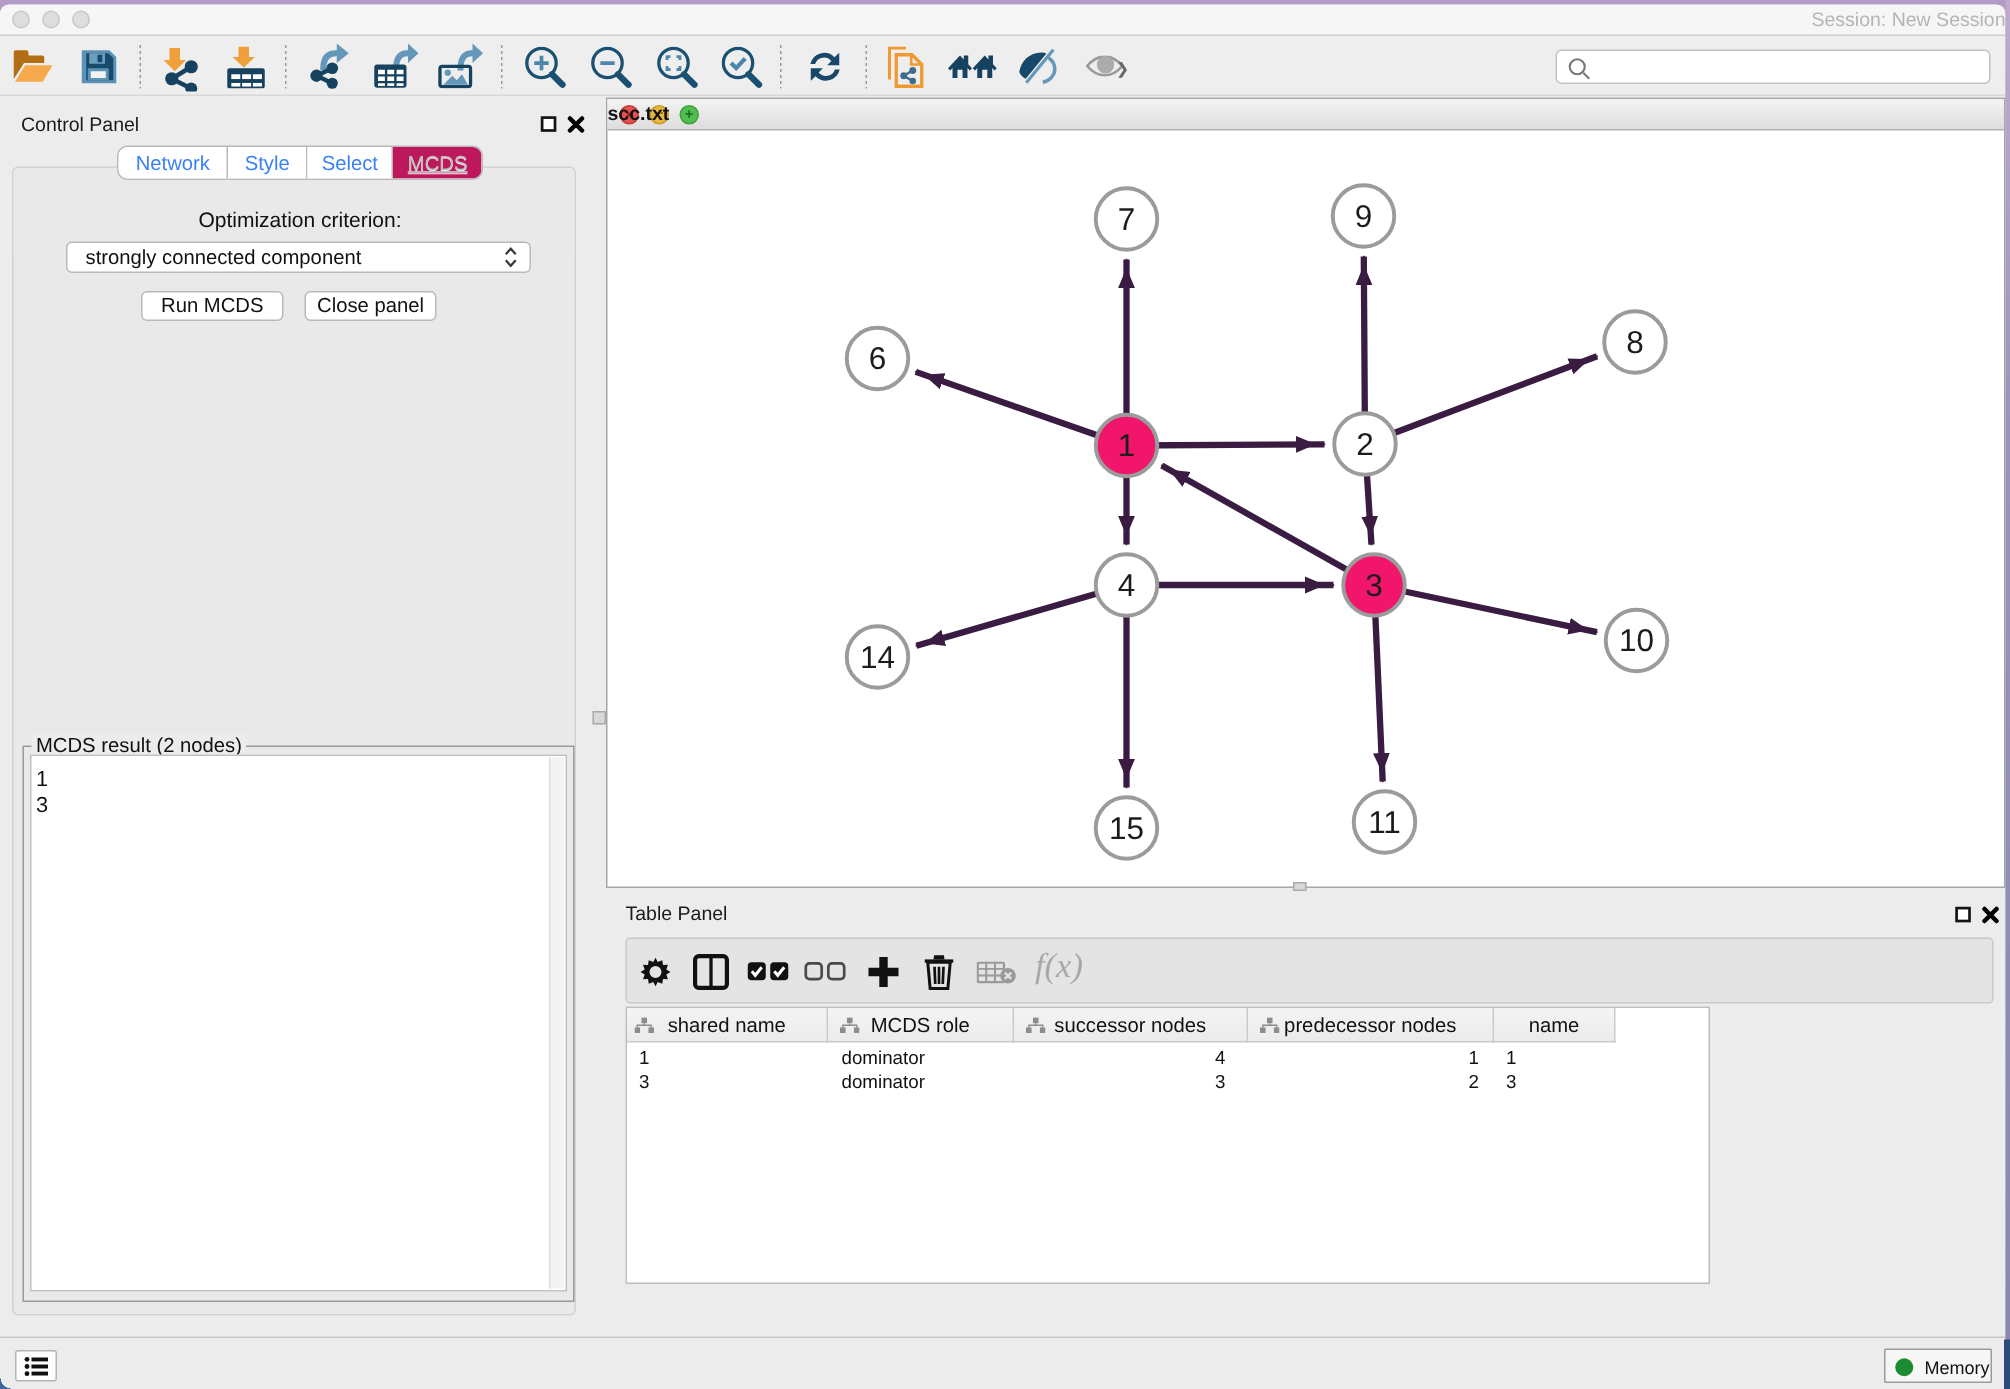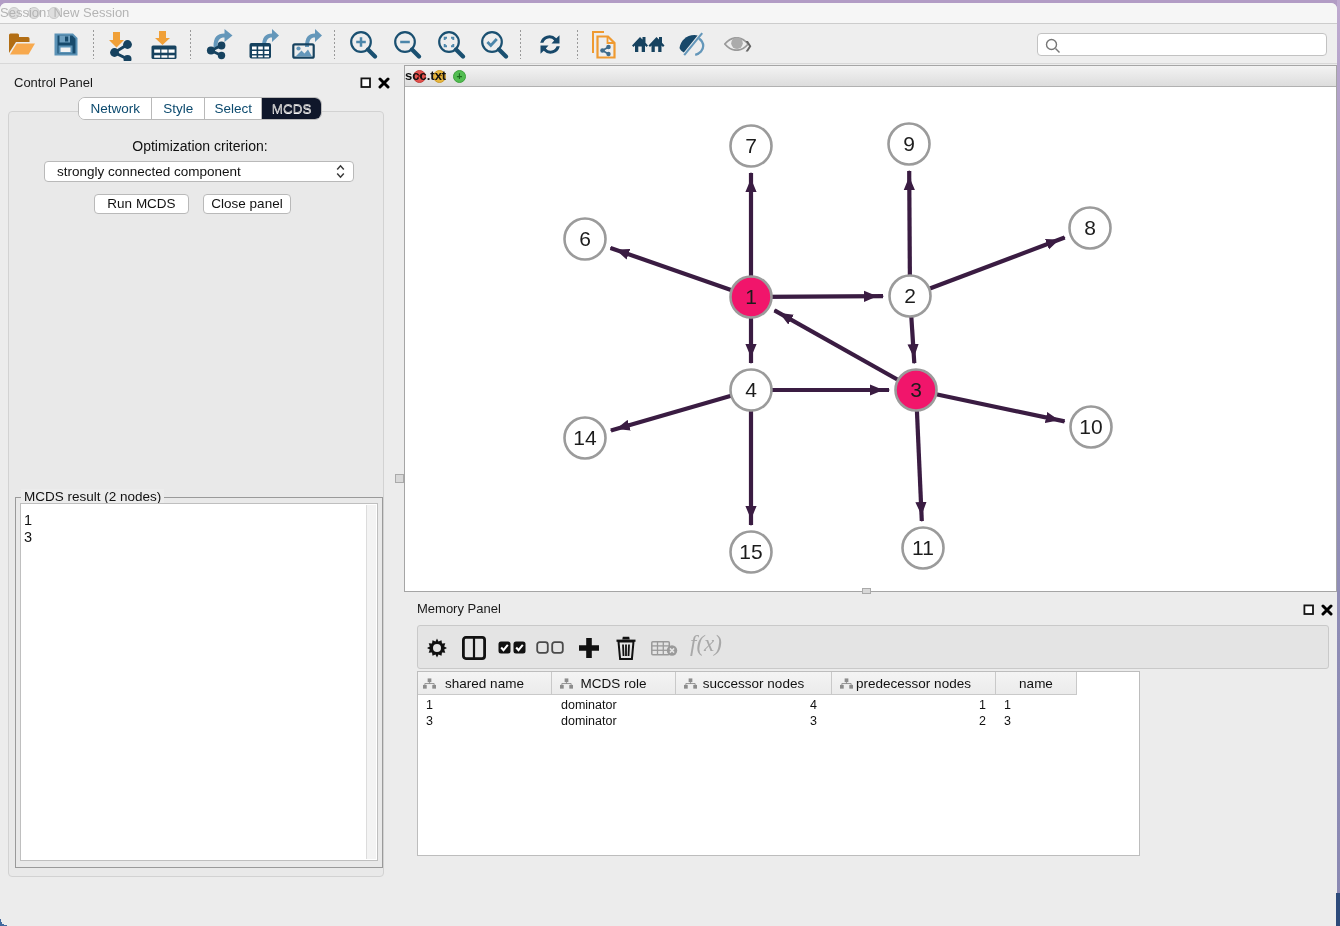--- a/index.html
+++ b/index.html
@@ -2,36 +2,36 @@
 <html><head>
 <meta charset="utf-8">
 <style>
   * { margin:0; padding:0; box-sizing:border-box; }
   html,body { width:1340px; height:926px; overflow:hidden; }
   body { font-family:"Liberation Sans", sans-serif; background:#b29cc5; position:relative; }
   #win { position:absolute; left:0; top:3px; width:1337px; height:923px; background:#ececec; border-radius:6px 6px 0 0; overflow:hidden; }
   
   #titlebar { position:absolute; left:0; top:0; width:100%; height:21px; background:#f6f6f6; border-bottom:1px solid #cccccc; }
   .tl { position:absolute; top:4px; width:12px; height:12px; border-radius:50%; background:#dedede; border:1px solid #c8c8c8; }
-  #title-text { position:absolute; top:2px; left:0; right:0; text-align:left; font-size:13px; color:#b4b4b4; }
+  #title-text { position:absolute; top:2px; left:0; right:0; text-align:right; font-size:13px; color:#b4b4b4; }
   
   #toolbar { position:absolute; left:0; top:21px; width:100%; height:40px; background:#eeeeee; border-bottom:1px solid #d8d8d8; }
   .tbi { position:absolute; }
   .tbsep { position:absolute; top:6px; height:29px; width:1px; background-image:linear-gradient(#999 2px, transparent 2px); background-size:1px 4px; }
   #searchbox { position:absolute; left:1037px; top:9px; width:290px; height:23px; background:#fff; border:1px solid #c2c2c2; border-radius:4px; }
   #ovfl { position:absolute; left:744px; top:15px; font-size:10.5px; color:#666; }
   
   #cp { position:absolute; left:0; top:62px; width:392px; height:826px; background:#ececec; }
   #cp-title { position:absolute; left:14px; top:10px; font-size:13px; color:#1a1a1a; }
   .wicon { position:absolute; font-size:12px; color:#111; }
   #cp-inner { position:absolute; left:8px; top:46px; width:376px; height:766px; background:#e9e9e9; border:1px solid #d2d2d2; border-radius:4px; }
   .tabstrip { position:absolute; display:flex; background:#fff; border:1px solid #b9b9b9; border-radius:7px; overflow:hidden; }
-  .tab { font-size:13.5px; color:#0c4a6e; text-align:center; line-height:21px; border-right:1px solid #b9b9b9; background:#fff; }
+  .tab { font-size:13.5px; color:#3b82f6; text-align:center; line-height:21px; border-right:1px solid #b9b9b9; background:#fff; }
   .tab:last-child { border-right:none; }
-  .tab.sel { background:#0f172a; color:#bcbcbc; text-shadow:0 1px 0 #f4f4f4; }
+  .tab.sel { background:#be185d; color:#bcbcbc; text-shadow:0 1px 0 #f4f4f4;text-decoration:underline; }
   #opt-label { position:absolute; left:4px; top:73px; width:392px; text-align:center; font-size:14px; color:#111; }
   #dropdown { position:absolute; left:44px; top:96px; width:310px; height:21px; background:#fff; border:1px solid #b9b9b9; border-radius:4px; font-size:13.5px; color:#111; line-height:19px; padding-left:12px; }
   .btn { position:absolute; height:20px; background:#fff; border:1px solid #b9b9b9; border-radius:4px; font-size:13.5px; color:#111; text-align:center; line-height:18px; }
   #fieldset { position:absolute; left:15px; top:432px; width:368px; height:371px; border:1px solid #9a9a9a; }
   #fs-legend { position:absolute; left:5px; top:-9px; background:#ececec; padding:0 3px; font-size:13.5px; color:#111; }
   #fs-text { position:absolute; left:4px; top:5px; right:4px; bottom:6px; background:#fff; border:1px solid #bfbfbf; font-size:14.5px; color:#111; line-height:16.5px; padding:8px 0 0 3px; }
   #fs-sb { position:absolute; right:1px; top:1px; width:10px; bottom:1px; background:#f3f3f3; border-left:1px solid #dcdcdc; }
   
   #netwin { position:absolute; left:404px; top:62px; width:933px; height:527px; background:#fff; border:1px solid #a5a5a5; }
   #net-titlebar { position:absolute; left:0; top:0; width:100%; height:21px; background:linear-gradient(#f3f3f3,#dddddd); border-bottom:1px solid #b1b1b1; }
@@ -271,21 +271,21 @@
         <text x="511" y="311">3</text>
         <text x="180" y="359">14</text>
         <text x="686" y="348">10</text>
         <text x="346" y="473">15</text>
         <text x="518" y="469">11</text>
       </g>
     </svg>
   </div>
 
   <div id="tp">
-    <div id="tp-title">Memory Panel</div>
+    <div id="tp-title">Table Panel</div>
     <svg class="wicon" style="left:899px;top:11px;" width="12" height="12" viewBox="0 0 12 12">
         <rect x="1.4" y="1.4" width="8.6" height="8.6" fill="#fff" stroke="#141414" stroke-width="1.8"></rect>
       </svg>
     <svg class="wicon" style="left:917px;top:11px;" width="12" height="12" viewBox="0 0 12 12">
         <path d="M2 2 L10 10 M10 2 L2 10" stroke="#000" stroke-width="3" stroke-linecap="round"></path>
       </svg>
     <div id="tp-toolbar">
       <svg style="position:absolute;left:9px;top:12px;" width="20" height="20" viewBox="0 0 20 20">
         <path fill="#111" d="M10 6 A4 4 0 1 0 10 14 A4 4 0 1 0 10 6 M10 0.5 L11.5 3.4 L14.5 2.2 L15 5.4 L18.3 5.2 L17.2 8.4 L20 10 L17.2 11.6 L18.3 14.8 L15 14.6 L14.5 17.8 L11.5 16.6 L10 19.5 L8.5 16.6 L5.5 17.8 L5 14.6 L1.7 14.8 L2.8 11.6 L0 10 L2.8 8.4 L1.7 5.2 L5 5.4 L5.5 2.2 L8.5 3.4 Z"></path>
         <circle cx="10" cy="10" r="2.4" fill="#e4e4e4"></circle>
@@ -372,16 +372,36 @@
       <div class="td" style="left:258px;top:41px;width:141px;text-align:right;">3</div>
       <div class="td" style="left:414px;top:25px;width:154px;text-align:right;">1</div>
       <div class="td" style="left:414px;top:41px;width:154px;text-align:right;">2</div>
       <div class="td" style="left:586px;top:25px;">1</div>
       <div class="td" style="left:586px;top:41px;">3</div>
     </div>
   </div>
   <div style="position:absolute;left:395px;top:471px;width:9px;height:9px;background:#d8d8d8;border:1px solid #aaa;"></div>
   <div style="position:absolute;left:862px;top:585px;width:9px;height:6px;background:#d8d8d8;border:1px solid #aaa;"></div>
 
+  <div id="statusbar">
+    <div id="sb-btn">
+      <svg style="position:absolute;left:5px;top:3px;" width="17" height="14" viewBox="0 0 17 14">
+        <g fill="#111">
+          <circle cx="2" cy="2.2" r="1.6"></circle>
+            <circle cx="2" cy="7" r="1.6"></circle>
+            <circle cx="2" cy="11.8" r="1.6"></circle>
+          <rect x="5" y="1" width="11" height="2.6"></rect>
+            <rect x="5" y="5.7" width="11" height="2.6"></rect>
+            <rect x="5" y="10.4" width="11" height="2.6"></rect>
+        </g>
+      </svg>
+    </div>
+    <div id="mem-btn">
+      <svg style="position:absolute;left:6px;top:4.5px;" width="13" height="13" viewBox="0 0 13 13">
+          <circle cx="6.5" cy="6.5" r="6" fill="#1b8c31"></circle>
+        </svg>
+      <span style="position:absolute;left:26px;top:4.5px;">Memory</span>
+    </div>
+  </div>
 </div>
 <div style="position:absolute;left:1337px;top:0;width:3px;height:926px;background:linear-gradient(#c0aad0,#9a94be 30%,#8e8cb5 70%,#8a88b2);"></div>
 <div style="position:absolute;left:1336px;top:893px;width:4px;height:33px;background:#2d4a7a;"></div>
 <div style="position:absolute;left:0;top:919px;width:7px;height:7px;background:radial-gradient(circle at 7px 0px, #ececec 6.5px, #41699e 6.5px);"></div>
 
 </body></html>

